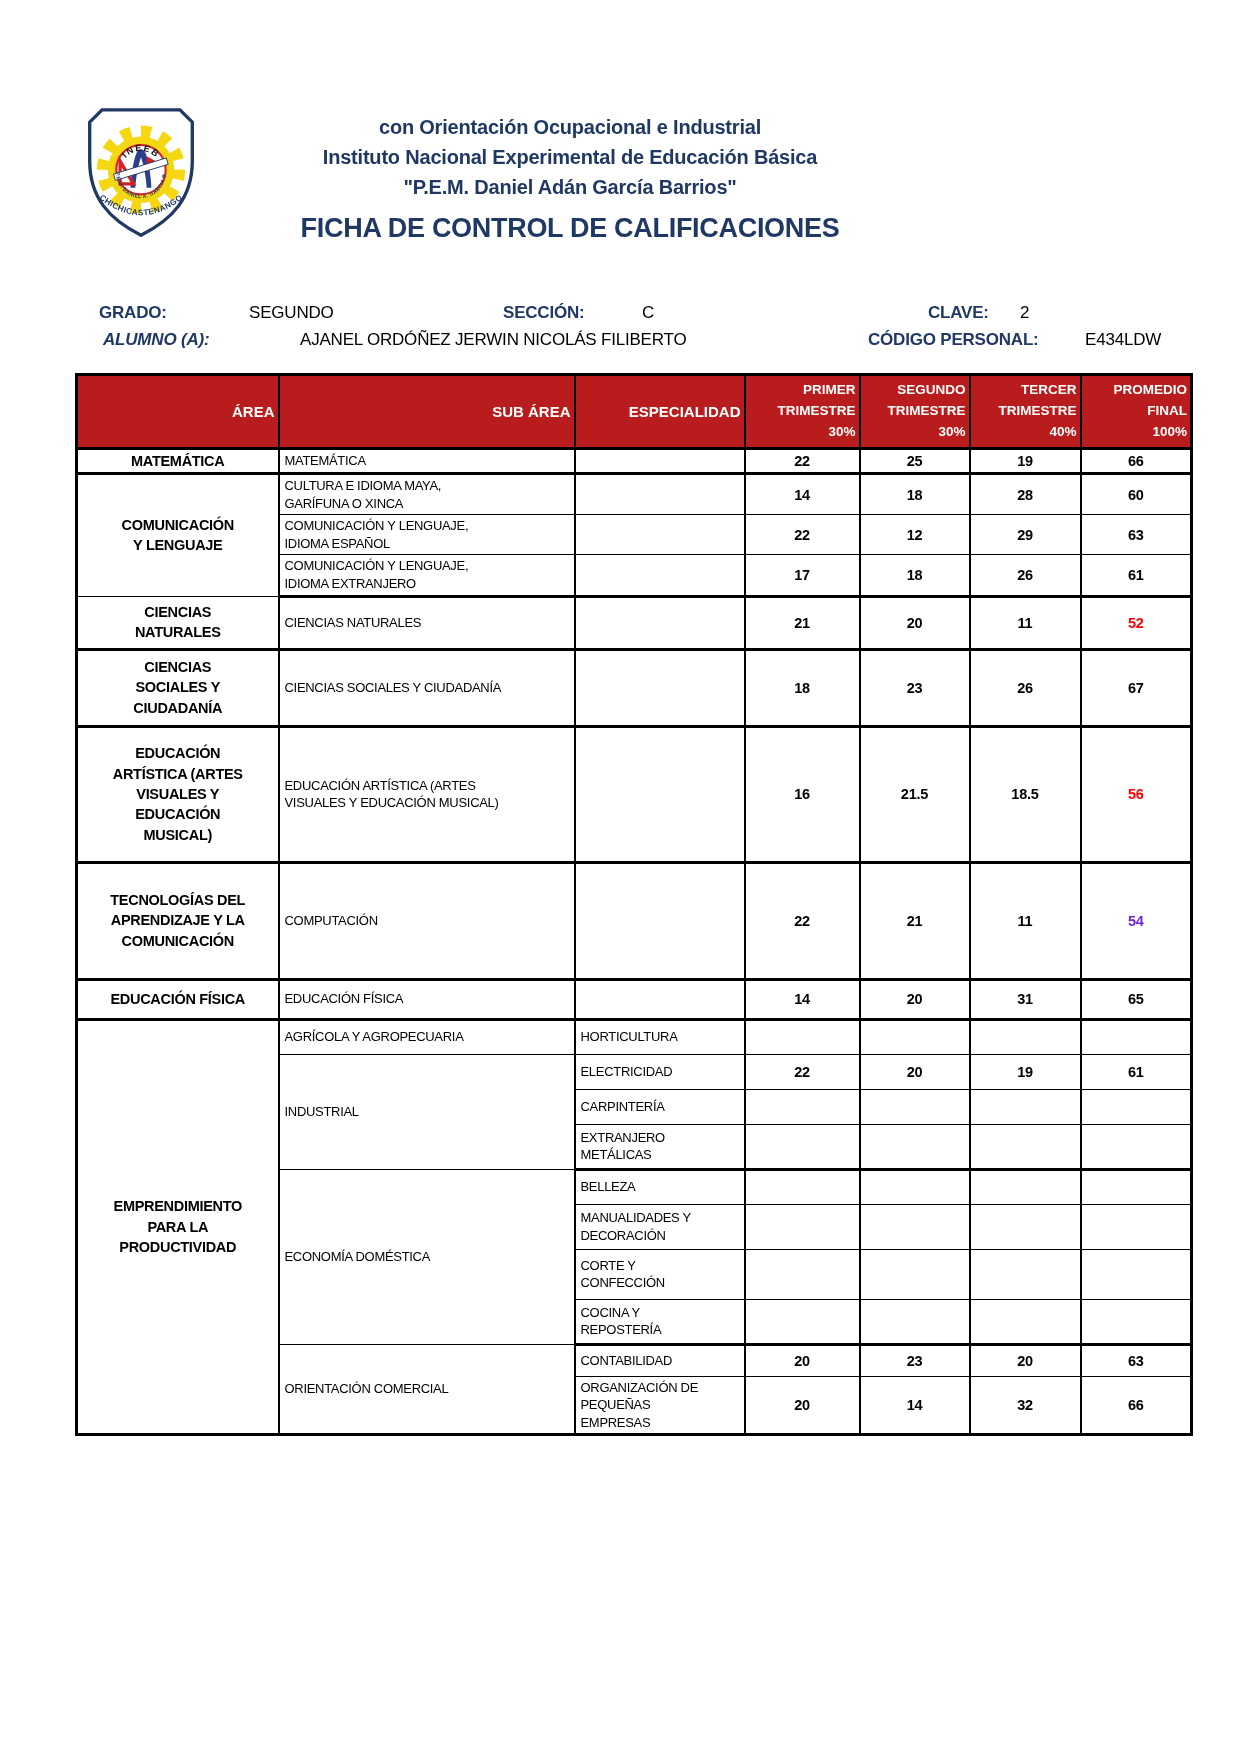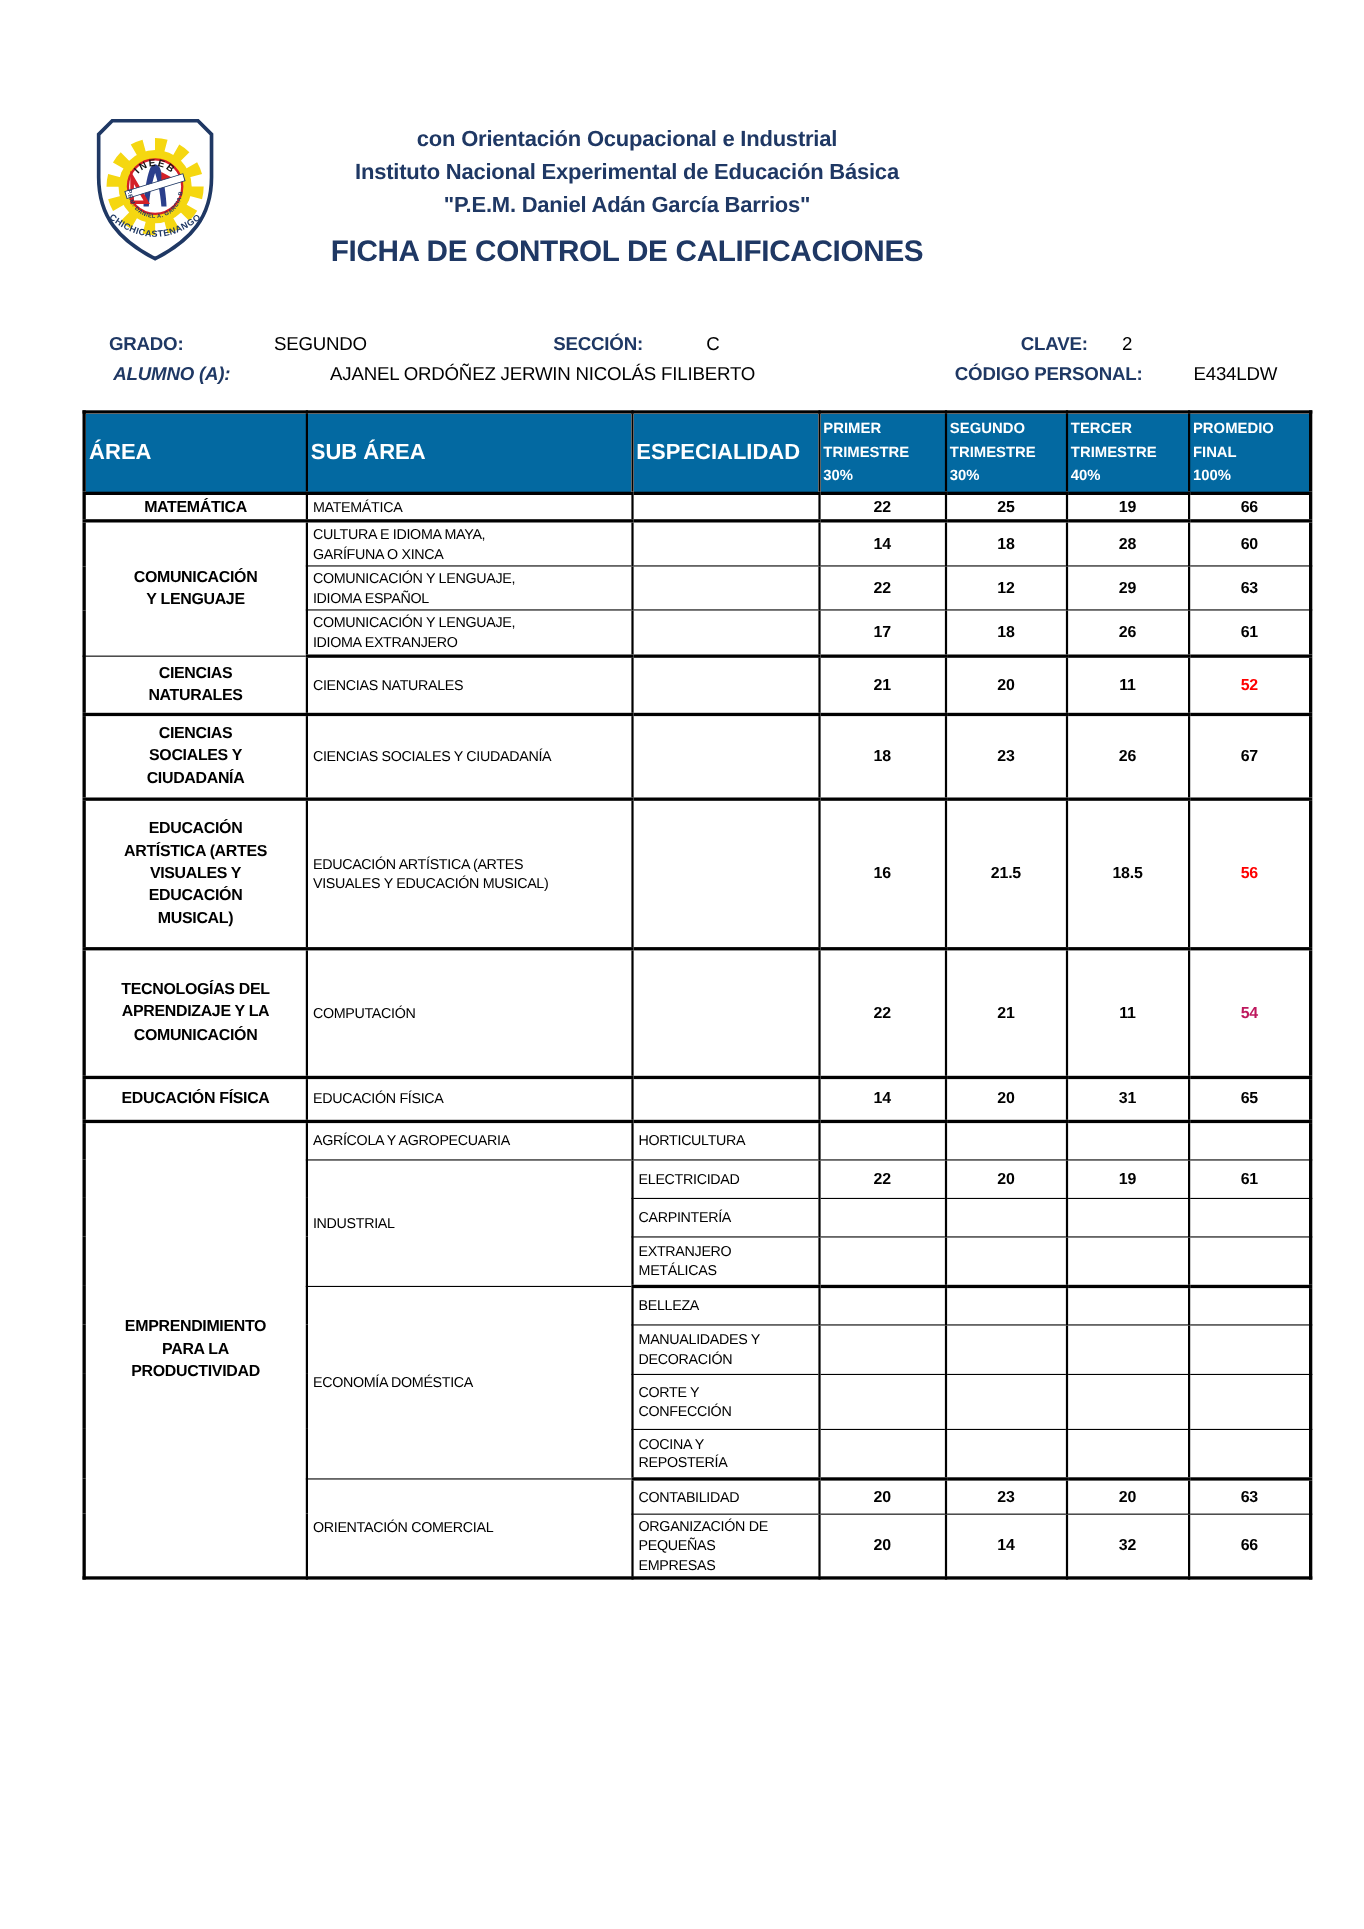--- a/index.html
+++ b/index.html
@@ -28,25 +28,25 @@
   table.grades{
     position:absolute;left:75px;top:373px;width:1115px;
     border-collapse:collapse;table-layout:fixed;
     border:3px solid #000;
   }
   .grades th,.grades td{
     border:1.5px solid #000;border-left-width:2px;border-right-width:2px;
     padding:1px 3px;vertical-align:middle;overflow:hidden;
   }
   .grades thead th{
-    background:#0369a1;color:#fff;font-weight:bold;
+    background:#b91c1c;color:#fff;font-weight:bold;
     border-bottom-width:3.5px;
-    font-size:13.5px;line-height:1.55;white-space:pre-line;text-align:left;
-  }
-  .grades thead th.big{font-size:20px;}
+    font-size:13.5px;line-height:1.55;white-space:pre-line;text-align:right;
+  }
+  .grades thead th.big{font-size:15px;}
   tr.aend td{border-bottom-width:3.5px;}
   td.area{
     font-weight:bold;text-align:center;font-size:14.5px;line-height:1.4;
     white-space:pre-line;letter-spacing:-0.3px;
   }
   td.sub,td.esp{
     font-size:13px;line-height:1.35;padding:2px 5px;white-space:pre-line;
     letter-spacing:-0.3px;
   }
   td.num{font-weight:bold;text-align:center;font-size:14.5px;letter-spacing:-0.2px;}
@@ -204,21 +204,21 @@
       </tr>
       <tr class="aend" style="height:117px">
         <td class="area">TECNOLOGÍAS DEL
 APRENDIZAJE Y LA
 COMUNICACIÓN</td>
         <td class="sub">COMPUTACIÓN</td>
         <td class="esp"></td>
         <td class="num">22</td>
         <td class="num">21</td>
         <td class="num">11</td>
-        <td class="num" style="color: #be185d;">54</td>
+        <td class="num" style="color: #6d28d9;">54</td>
       </tr>
       <tr class="aend" style="height:40px">
         <td class="area">EDUCACIÓN FÍSICA</td>
         <td class="sub">EDUCACIÓN FÍSICA</td>
         <td class="esp"></td>
         <td class="num">14</td>
         <td class="num">20</td>
         <td class="num">31</td>
         <td class="num">65</td>
       </tr>

